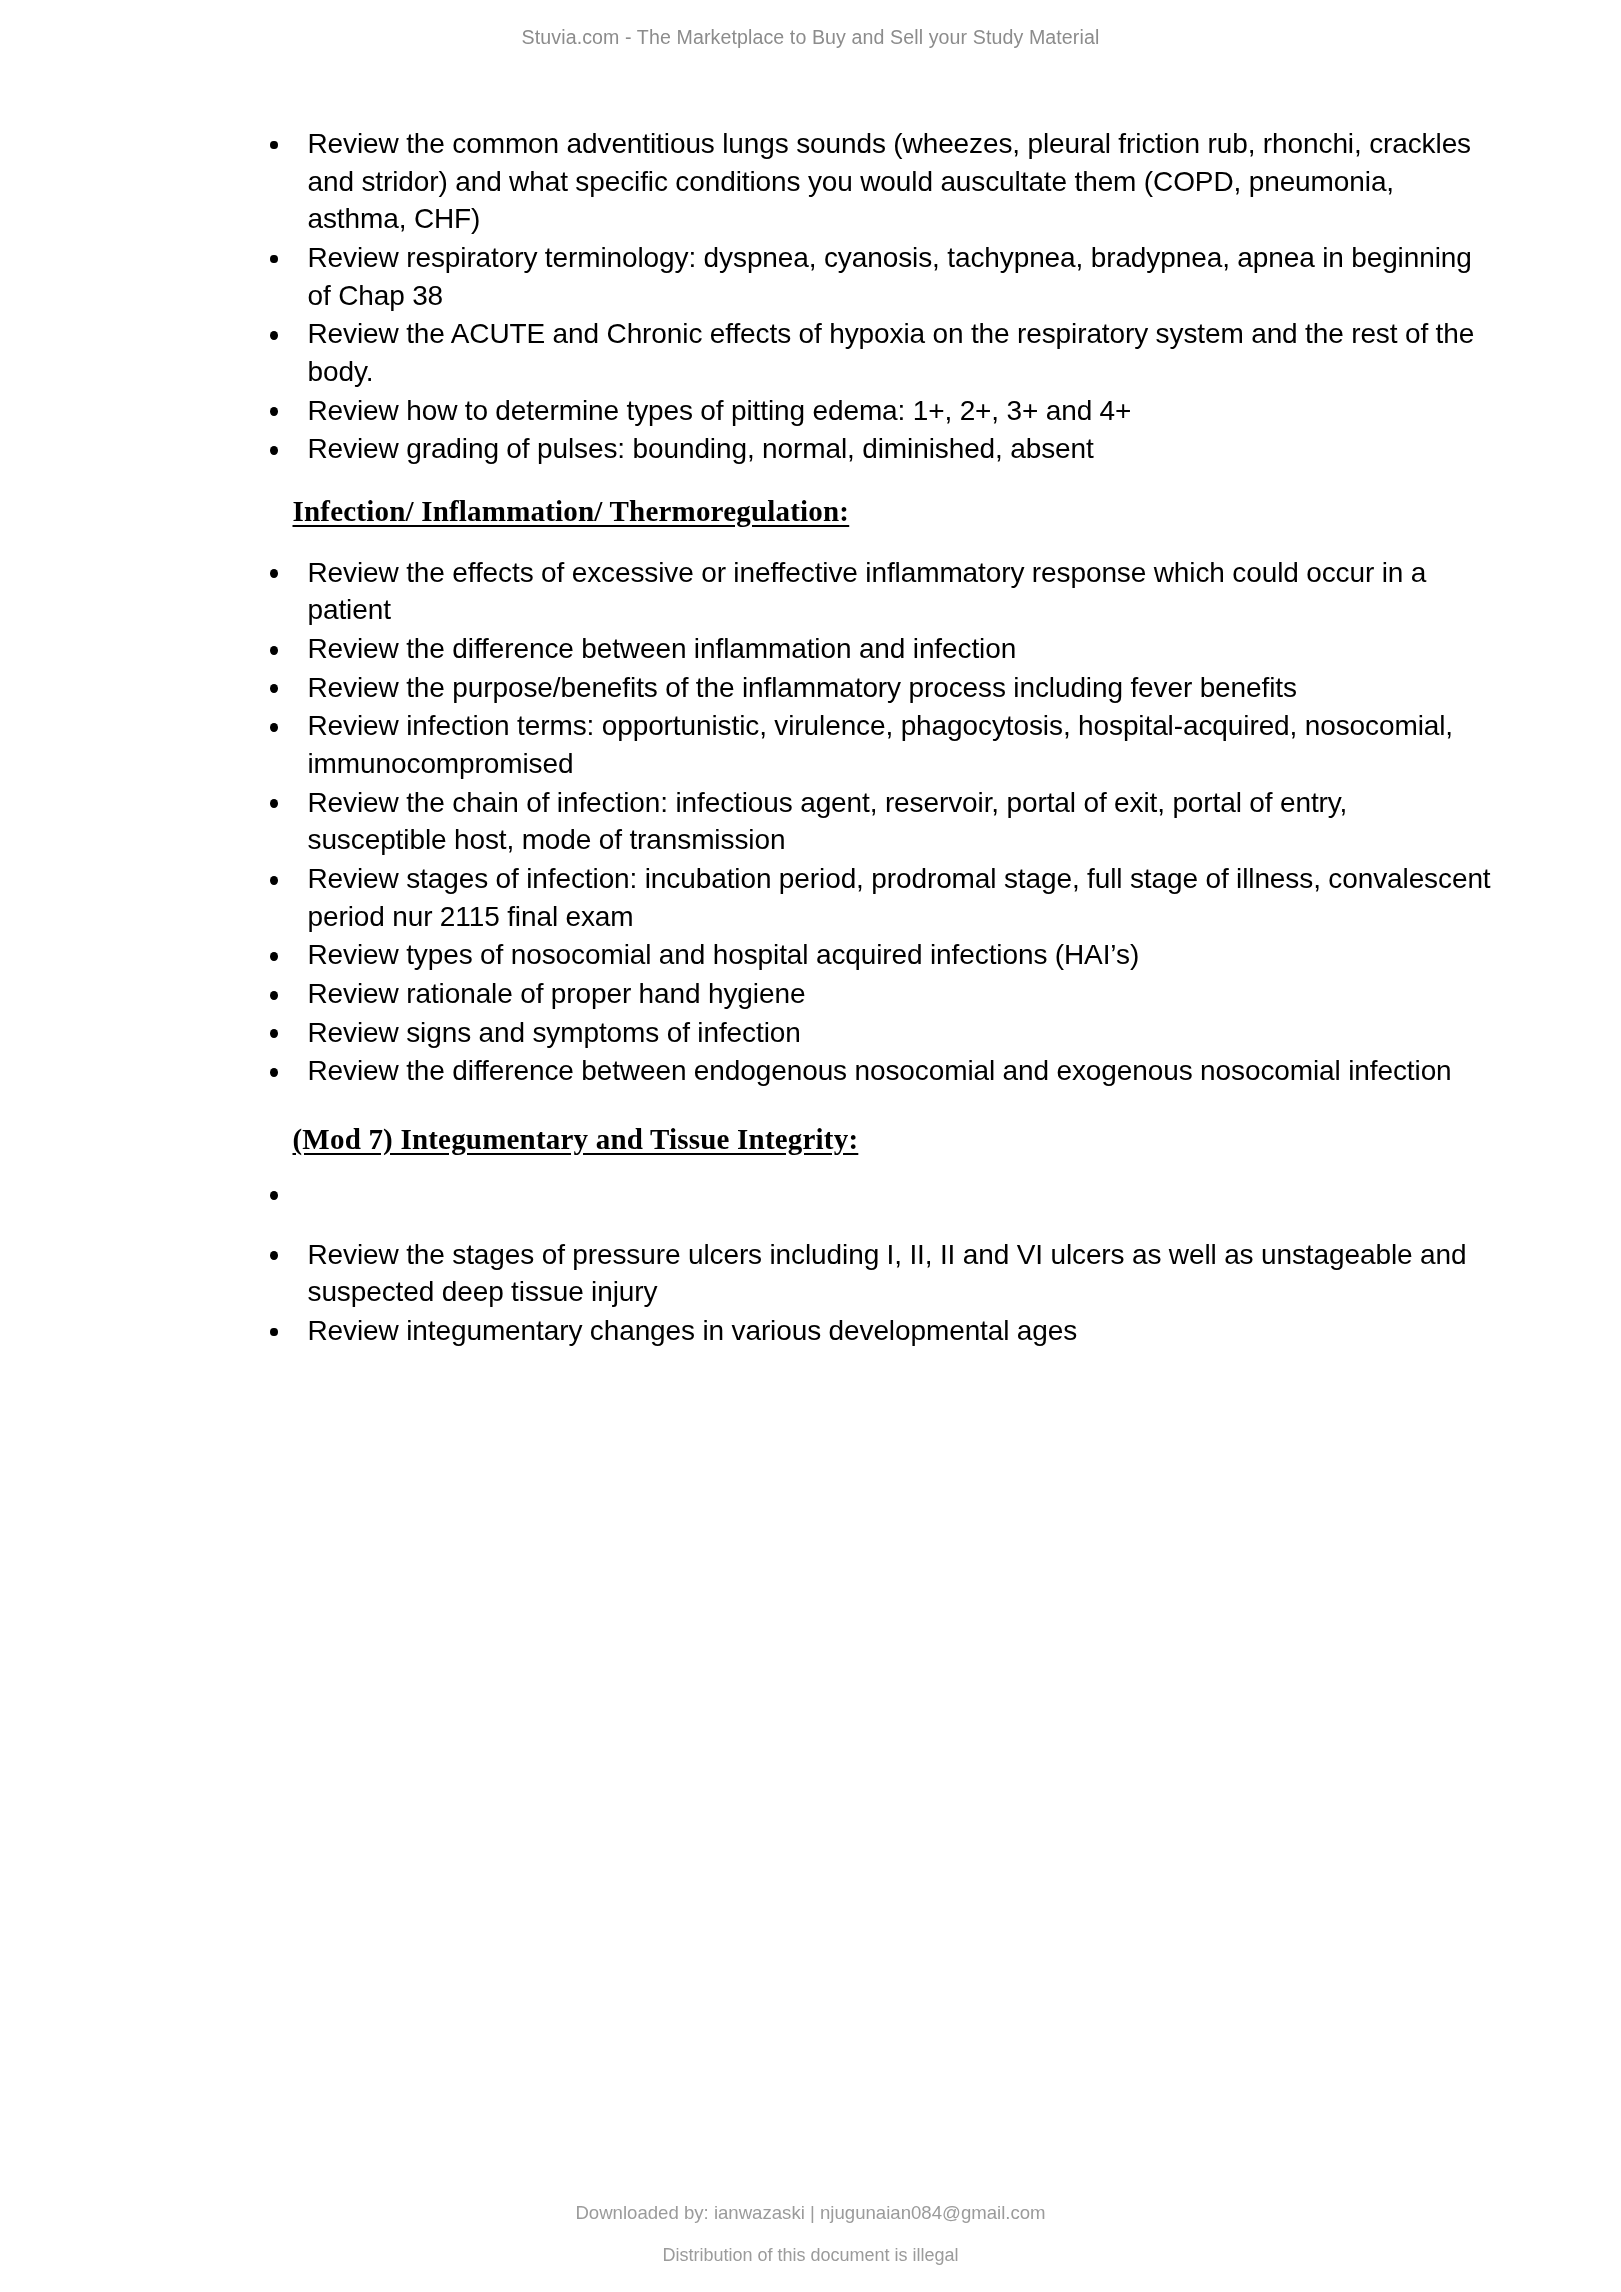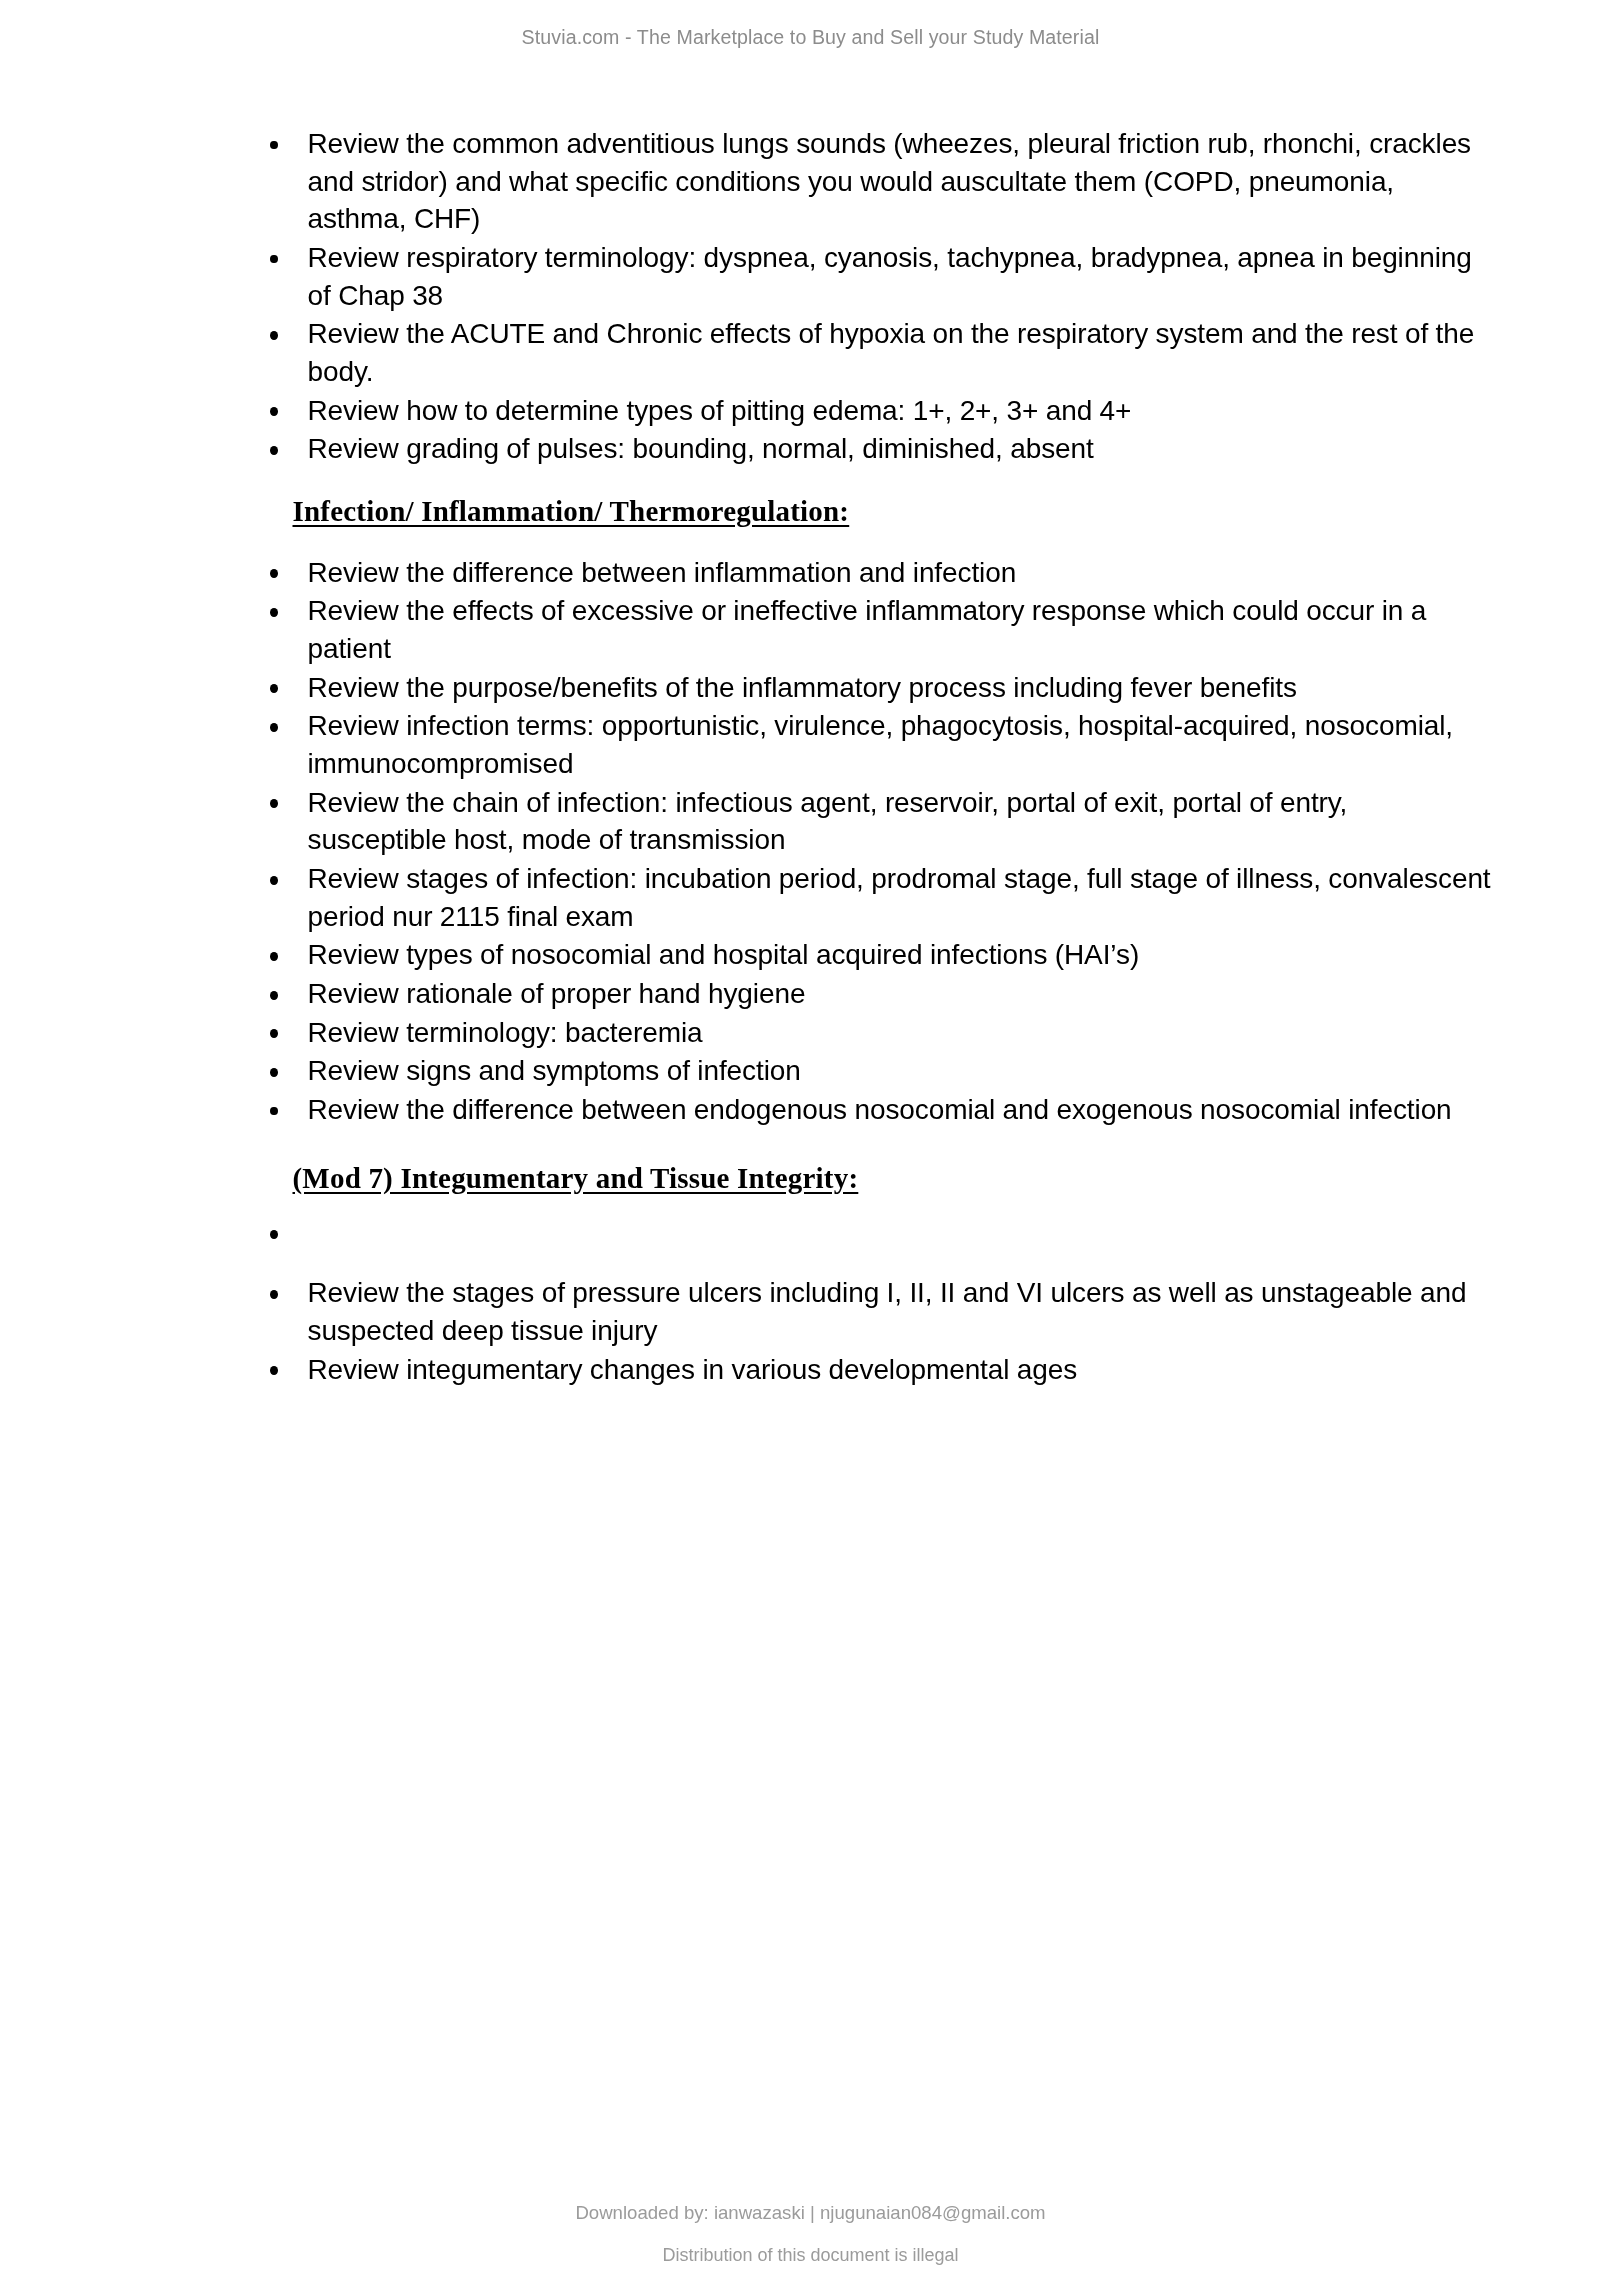--- a/index.html
+++ b/index.html
@@ -135,29 +135,28 @@
       <li>Review the ACUTE and Chronic effects of hypoxia on the respiratory system and the rest of the body.</li>
       <li>Review how to determine types of pitting edema: 1+, 2+, 3+ and 4+</li>
       <li>Review grading of pulses: bounding, normal, diminished, absent</li>
     </ul>
 
     <div class="heading-block">
       <span class="section-heading">Infection/ Inflammation/ Thermoregulation:</span>
     </div>
 
     <ul class="bullets">
+      <li>Review the effects of excessive or ineffective inflammatory response which could occur in a patient</li>
       <li>Review the difference between inflammation and infection</li>
-      <li>Review the effects of excessive or ineffective inflammatory response which could occur in a patient</li>
       <li>Review the purpose/benefits of the inflammatory process including fever benefits</li>
       <li>Review infection terms: opportunistic, virulence, phagocytosis, hospital-acquired, nosocomial, immunocompromised</li>
       <li>Review the chain of infection: infectious agent, reservoir, portal of exit, portal of entry, susceptible host, mode of transmission</li>
       <li>Review stages of infection: incubation period, prodromal stage, full stage of illness, convalescent period nur 2115 final exam</li>
       <li>Review types of nosocomial and hospital acquired infections (HAI’s)</li>
       <li>Review rationale of proper hand hygiene</li>
-      <li>Review terminology: bacteremia</li>
       <li>Review signs and symptoms of infection</li>
       <li>Review the difference between endogenous nosocomial and exogenous nosocomial infection</li>
     </ul>
 
     <div class="heading-block-2">
       <span class="section-heading">(Mod 7) Integumentary and Tissue Integrity:</span>
     </div>
 
     <div class="group-gap"></div>
 

